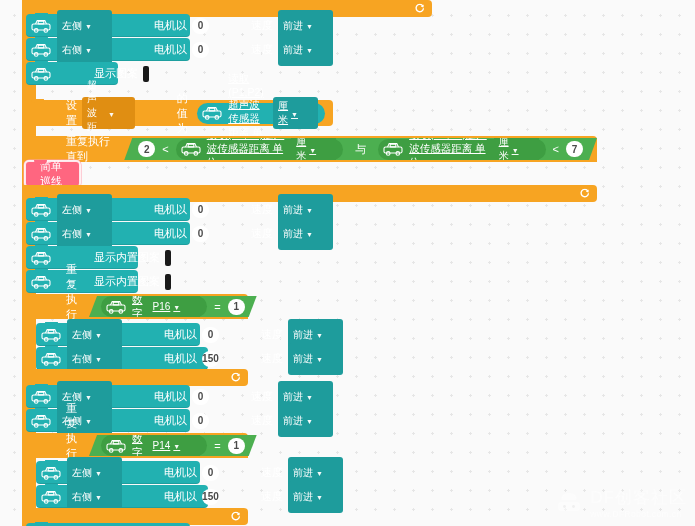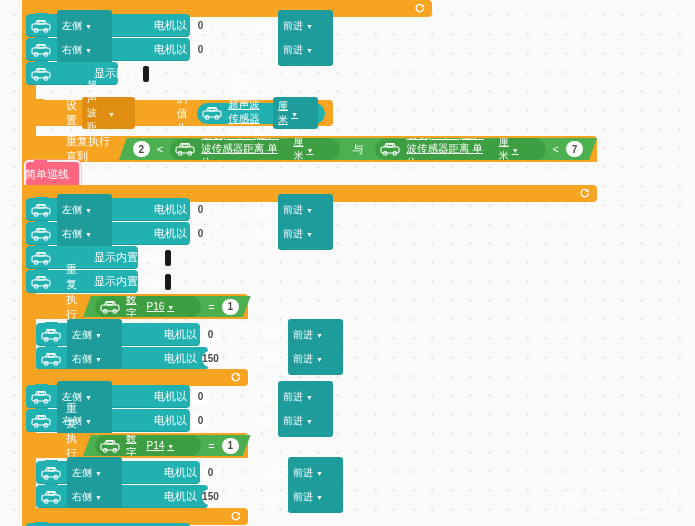--- a/index.html
+++ b/index.html
@@ -129,21 +129,21 @@
     width:14px;
   }
 
   
   .chead {
     position:absolute;
     background:#F7A422;
     border-radius:4px 4px 0 0;
     display:flex;
     align-items:center;
-    gap:6px;
+    gap:12px;
     padding-left:7px;
     height:25px;
     color:#fff;
   }
   .chead.tall { height:26px; }
 
   
   .hex {
     display:inline-flex;
     align-items:center;
@@ -172,21 +172,21 @@
   }
   .oval.teal-rep { background:#22B1B1; }
 
   
   .pink {
     position:absolute;
     background:#FF6680;
     border-radius:4px;
     height:26px;
     display:flex; align-items:center;
-    padding:0 0;
+    padding:0 15px;
     color:#fff;
     font-size:11px;
     outline:2px solid rgba(255,255,255,.85);
     outline-offset:-1px;
     box-shadow:0 0 0 1.5px #FF9FB0;
   }
   .pink::before{
     content:"";
     position:absolute;
     left:9px; top:-1px;

